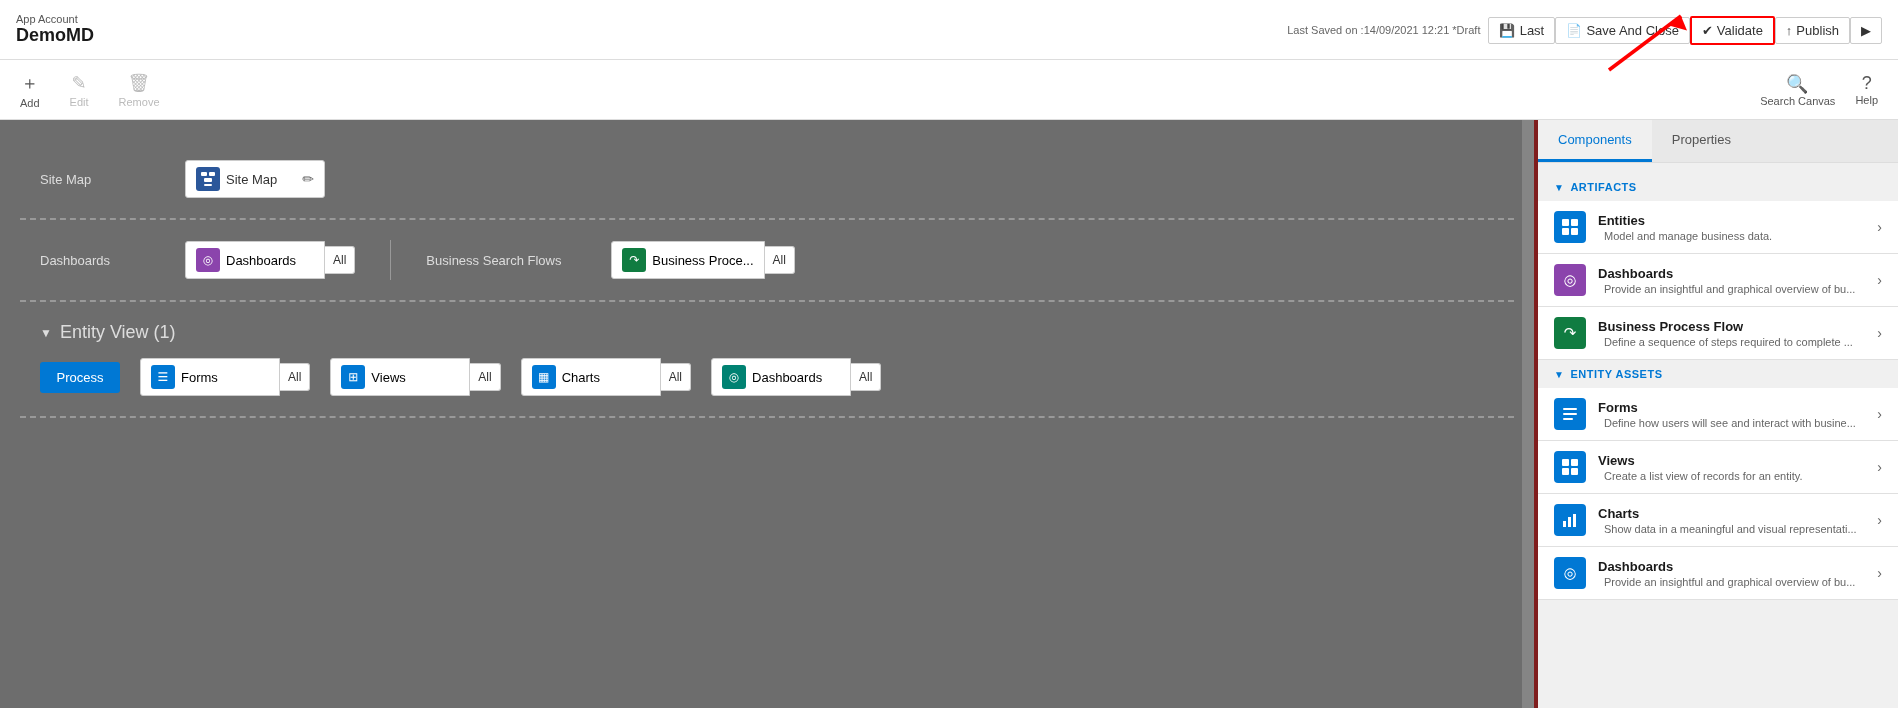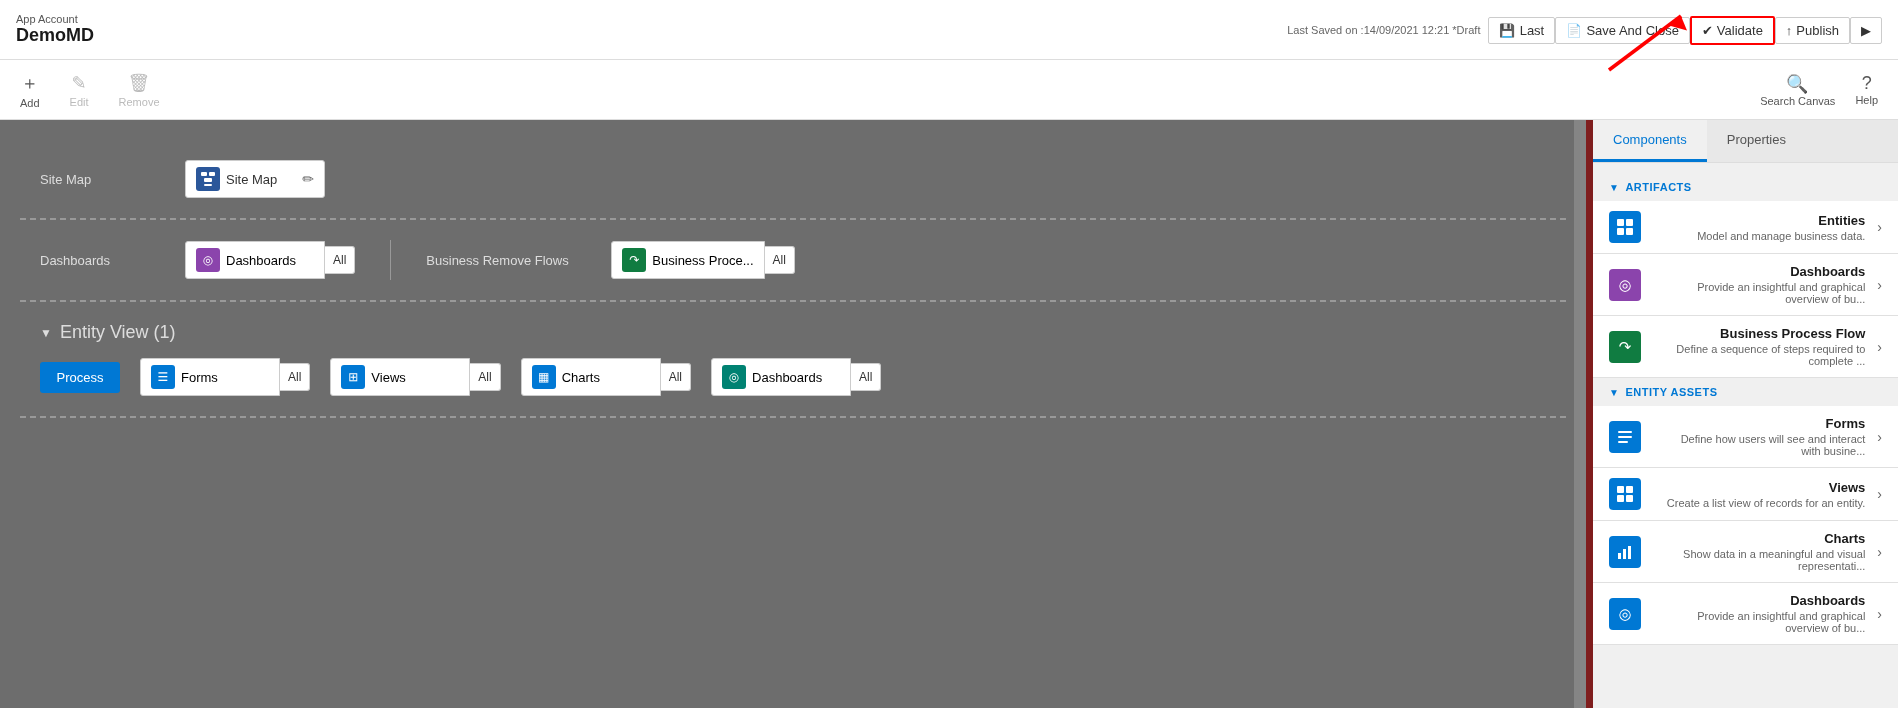--- a/index.html
+++ b/index.html
@@ -217,25 +217,24 @@
     
     .v-divider {
       width: 1px;
       height: 40px;
       background: #999;
       margin: 0 10px;
     }
 
     
     .right-panel {
-      width: 312px;
+      width: 364px;
       background: #f0f0f0;
-      border-left: 7px solid #7f1d1d;
+      border-left: 4px solid #7f1d1d;
       overflow-y: auto;
-      text-align: right;
     }
     .panel-tabs {
       display: flex;
       border-bottom: 1px solid #ddd;
       background: #e8e8e8;
     }
     .panel-tab {
       padding: 12px 20px;
       cursor: pointer;
       font-size: 13px;
@@ -396,21 +395,21 @@
               <div class="comp-icon purple">◎</div>
               <span>Dashboards</span>
             </div>
             <div class="component-all">
               <span>All</span>
             </div>
           </div>
 
           <div class="v-divider"></div>
 
-          <span class="section-label" style="min-width:160px;">Business Remove Flows</span>
+          <span class="section-label" style="min-width:160px;">Business Search Flows</span>
           <div class="component-group">
             <div class="component-box">
               <div class="comp-icon green">↷</div>
               <span>Business Proce...</span>
             </div>
             <div class="component-all">
               <span>All</span>
             </div>
           </div>
         </div>

